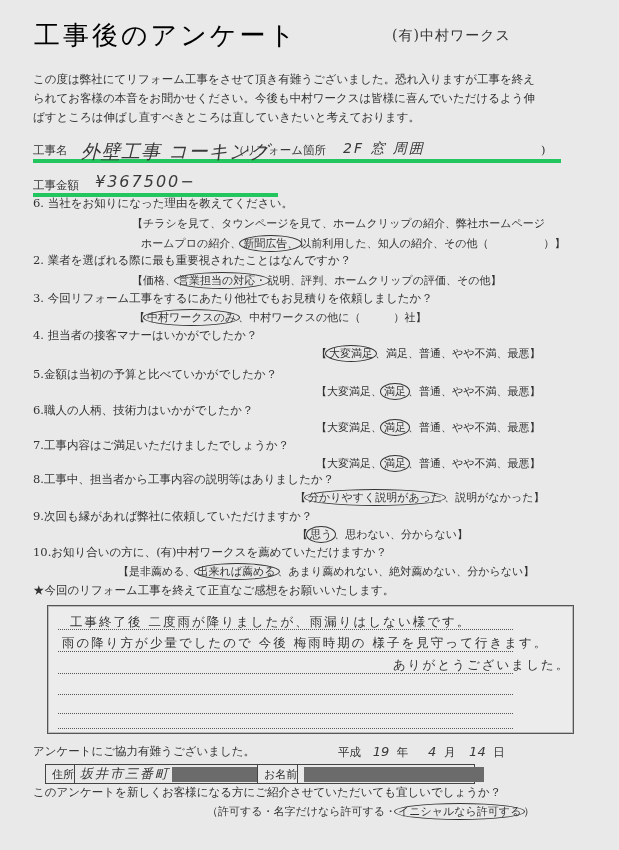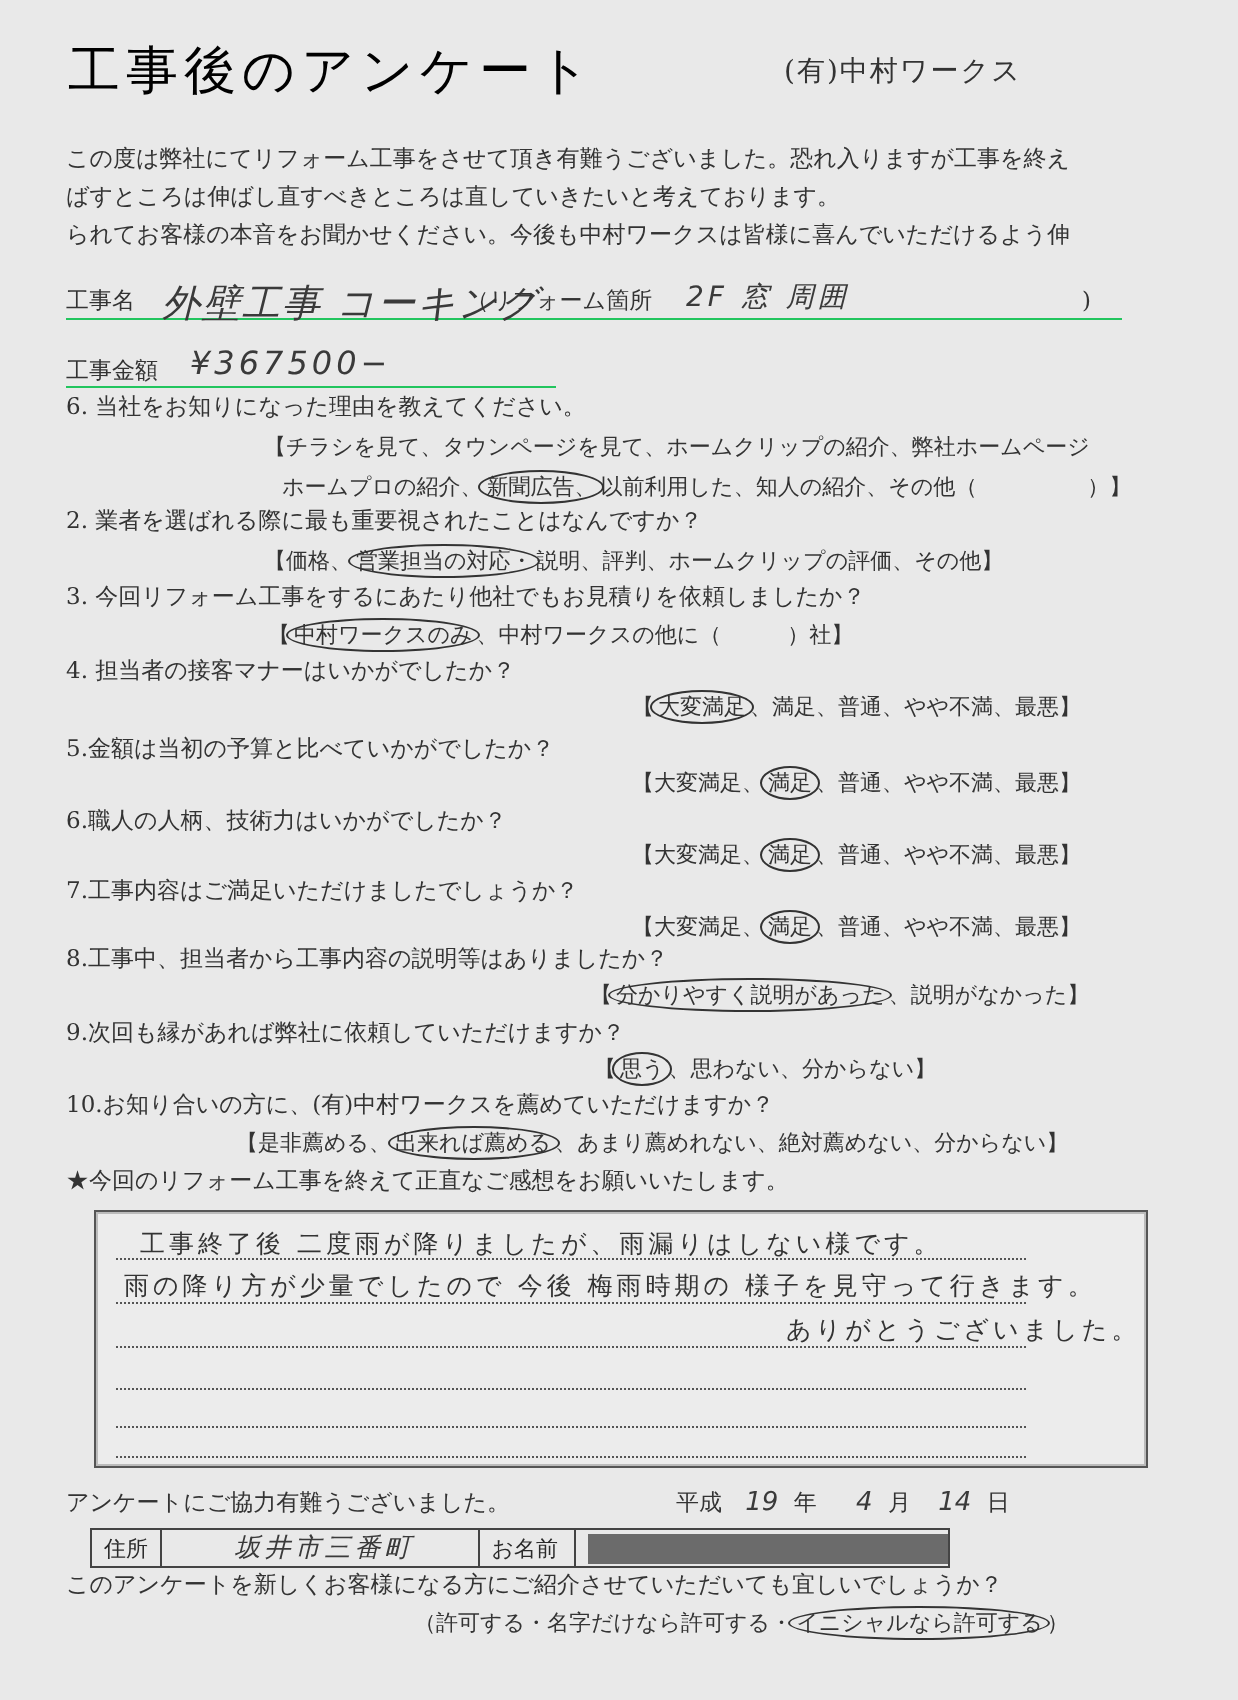--- a/index.html
+++ b/index.html
@@ -8,21 +8,21 @@
     background: #e9e9e9;
     font-family: "DejaVu Serif", "Liberation Serif", serif;
     color: #2a2a2a;
     position: relative;
   }
   .abs { position: absolute; white-space: nowrap; }
   .title { left: 34px; top: 18px; font-size: 26px; letter-spacing: 3px; color: #000000; font-weight: normal; }
   .company { left: 392px; top: 27px; font-size: 14px; letter-spacing: 1px; color: #333; }
   .intro { left: 33px; top: 70px; font-size: 11.5px; line-height: 19px; color: #333; }
   .intro div { white-space: nowrap; }
-  .field-line { border-bottom: 1px solid #22c55e; }
+  .field-line { border-bottom: 4px solid #22c55e; }
   .hand { font-family: "DejaVu Sans", sans-serif; font-style: italic; color: #3a3a3a; }
   .lbl { font-size: 11.5px; color: #333; }
   .q { font-size: 11.5px; color: #333; }
   .opt { font-size: 11px; color: #333; }
   .circ {
     display: inline-block; border: 1px solid #333; border-radius: 50%;
     padding: 0 3px; margin: -2px -2px;
   }
   .comment-box {
     left: 47px; top: 605px; width: 525px; height: 127px;
@@ -39,22 +39,22 @@
   .redact { background: #6b6b6b; height: 15px; }
 </style>
 </head>
 <body>
 
 <div class="abs title">工事後のアンケート</div>
 <div class="abs company">(有)中村ワークス</div>
 
 <div class="abs intro">
   <div>この度は弊社にてリフォーム工事をさせて頂き有難うございました。恐れ入りますが工事を終え</div>
+  <div>られてお客様の本音をお聞かせください。今後も中村ワークスは皆様に喜んでいただけるよう伸</div>
   <div>ばすところは伸ばし直すべきところは直していきたいと考えております。</div>
-  <div>られてお客様の本音をお聞かせください。今後も中村ワークスは皆様に喜んでいただけるよう伸</div>
 </div>
 
 <div class="abs field-line" style="left:33px; top:141px; width:528px; height:18px;">
   <span class="lbl abs" style="left:0; top:2px;">工事名</span>
   <span class="hand abs" style="left:48px; top:-2px; font-size:19px; letter-spacing:1px;">外壁工事 コーキング</span>
   <span class="lbl abs" style="left:200px; top:2px;">（リフォーム箇所</span>
   <span class="hand abs" style="left:310px; top:-1px; font-size:14px; letter-spacing:2px;">2F 窓 周囲</span>
   <span class="lbl abs" style="left:508px; top:2px;">)</span>
 </div>
 
@@ -134,21 +134,21 @@
   <span class="hand" style="font-size:13px; margin-left:8px;">19</span>
   <span style="margin-left:4px;">年</span>
   <span class="hand" style="font-size:13px; margin-left:16px;">4</span>
   <span style="margin-left:4px;">月</span>
   <span class="hand" style="font-size:13px; margin-left:10px;">14</span>
   <span style="margin-left:4px;">日</span>
 </div>
 
 <div class="abs info-table">
   <div class="cell" style="width:44px;">住所</div>
-  <div class="cell" style="width:210px; padding-left:5px;flex-direction:column;">
+  <div class="cell" style="width:210px; padding-left:5px;">
     <span class="hand" style="font-size:13px; letter-spacing:2px;">坂井市三番町</span>
     <span class="redact" style="width:85px; margin-left:2px; display:inline-block;"></span>
   </div>
   <div class="cell" style="width:62px;text-align:right;">お名前</div>
   <div class="cell" style="flex:1; border-right:none;">
     <span class="redact" style="width:180px; display:inline-block;"></span>
   </div>
 </div>
 
 <div class="abs q" style="left:33px; top:785px;text-align:right;">このアンケートを新しくお客様になる方にご紹介させていただいても宜しいでしょうか？</div>

